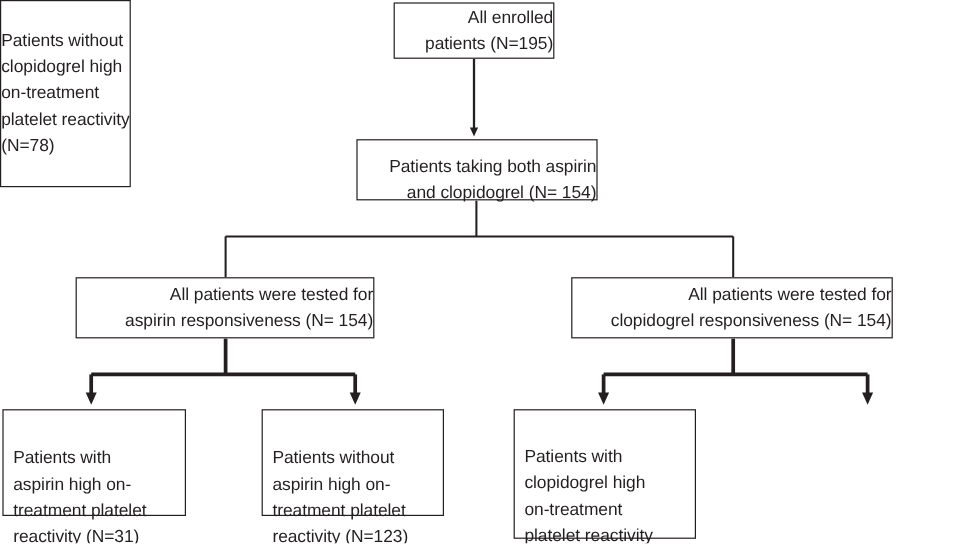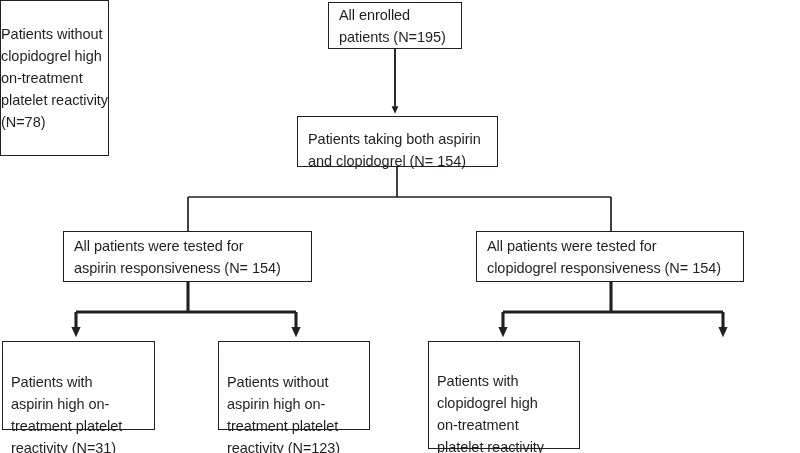--- a/index.html
+++ b/index.html
@@ -32,20 +32,21 @@
     font-size: 14.5px;
     line-height: 22px;
     letter-spacing: -0.05px;
     white-space: pre-line;
     z-index: 2;
   }
   .node.center {
     display: flex;
     align-items: center;
     justify-content: flex-start;
+    text-align: right;
   }
   .node .txt {
     display: block;
     width: 100%;
   }
   .n-root   { left: 328px; top: 2px;   width: 134px; height: 47px;  padding: 0 0 0 10px; }
   .n-both   { left: 297px; top: 116px; width: 201px; height: 51px;  padding: 16px 0 0 10px; }
   .n-asptest{ left: 63px;  top: 231px; width: 249px; height: 51px;  padding: 0 0 0 10px; }
   .n-clotest{ left: 476px; top: 231px; width: 268px; height: 51px;  padding: 0 0 0 10px; }
   .n-asphi  { left: 2px;   top: 341px; width: 153px; height: 89px;  padding: 7px 0 0 8px; }

